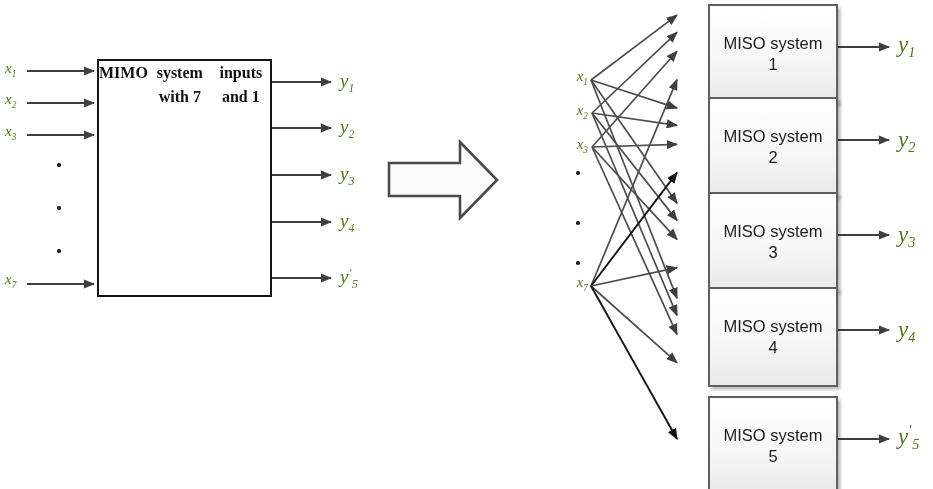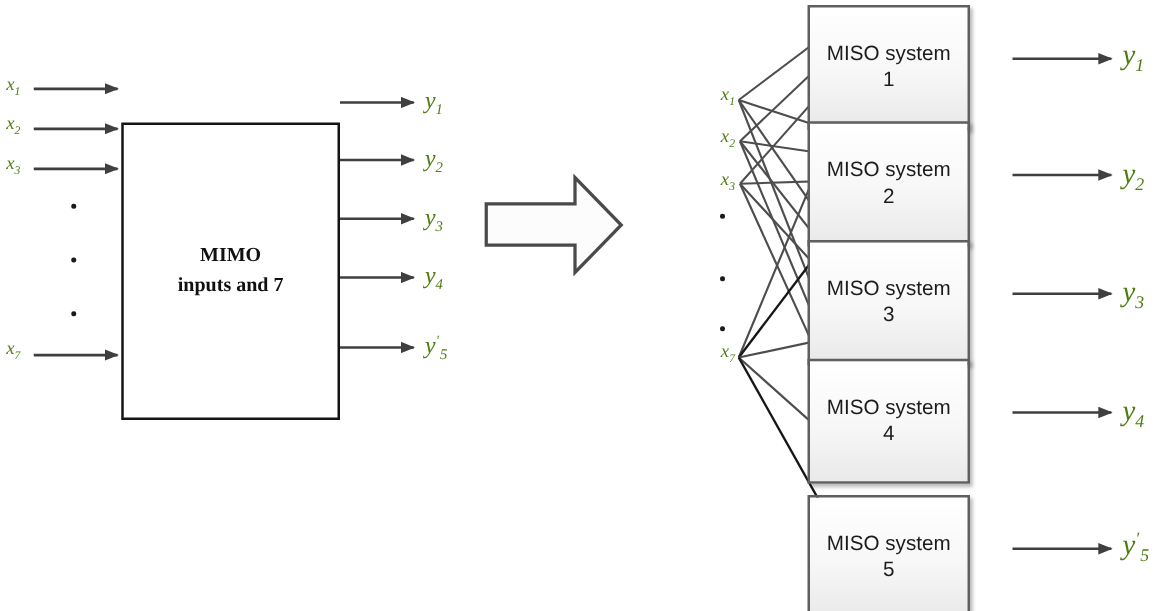--- a/index.html
+++ b/index.html
@@ -10,26 +10,26 @@
   svg{position:absolute;left:0;top:0;}
   
   .arr{stroke:#3f3f3f;stroke-width:2.2;}
   .outr{stroke:#3f3f3f;stroke-width:2.1;}
   .fan{stroke:#4d4d4d;stroke-width:1.7;}
   .fan.dark{stroke:#161616;stroke-width:1.9;}
   
   .mimo{
     position:absolute;left:97px;top:59px;width:175px;height:238px;box-sizing:border-box;
     border:2px solid #141414;background:#ffffff;
-    display:flex;flex-direction:column;justify-content:center;text-align:center;
-    font-family:"Liberation Serif",serif;font-weight:bold;font-size:16px;line-height:24px;color:#111;margin-top:39px;
+    display:flex;flex-direction:row;justify-content:center;text-align:center;
+    font-family:"Liberation Serif",serif;font-weight:bold;font-size:16px;line-height:24px;color:#111;
   }
   
   .miso{
-    position:absolute;left:646px;width:130px;height:100px;box-sizing:border-box;
+    position:absolute;left:708px;width:130px;height:100px;box-sizing:border-box;
     border:2px solid #5f5f5f;
     background:linear-gradient(180deg,#ffffff 0%,#f7f7f7 55%,#e9e9e9 100%);
     box-shadow:2.5px 2.5px 3px rgba(0,0,0,0.28);
     display:flex;flex-direction:column;align-items:center;justify-content:center;
     font-family:"Liberation Sans",sans-serif;font-size:16.5px;line-height:1.3;color:#1c1c1c;
     text-align:center;
   }
   
   .lbl{
     position:absolute;font-family:"Liberation Serif",serif;font-style:italic;color:#4d7c0f;
@@ -88,21 +88,22 @@
         <line x1="591" y1="286" x2="677" y2="79.68" class="fan" marker-end="url(#ah)"></line>
         <line x1="591" y1="286" x2="677" y2="172.68" class="fan dark" marker-end="url(#ahd)"></line>
         <line x1="591" y1="286" x2="677" y2="267.68" class="fan" marker-end="url(#ah)"></line>
         <line x1="591" y1="286" x2="677" y2="362.68" class="fan" marker-end="url(#ah)"></line>
         <line x1="591" y1="286" x2="677" y2="439" class="fan dark" marker-end="url(#ahd)"></line>
       </g>
   </svg>
 
   <div class="mimo">
     <div>MIMO</div>
-    <div>inputs and 7</div>
+    <div>system with 7</div>
+    <div>inputs and 1</div>
   </div>
 
   <div class="miso" style="top:4px">
     <span>MISO system</span>
     <span>1</span>
   </div>
   <div class="miso" style="top:97px">
     <span>MISO system</span>
     <span>2</span>
   </div>

